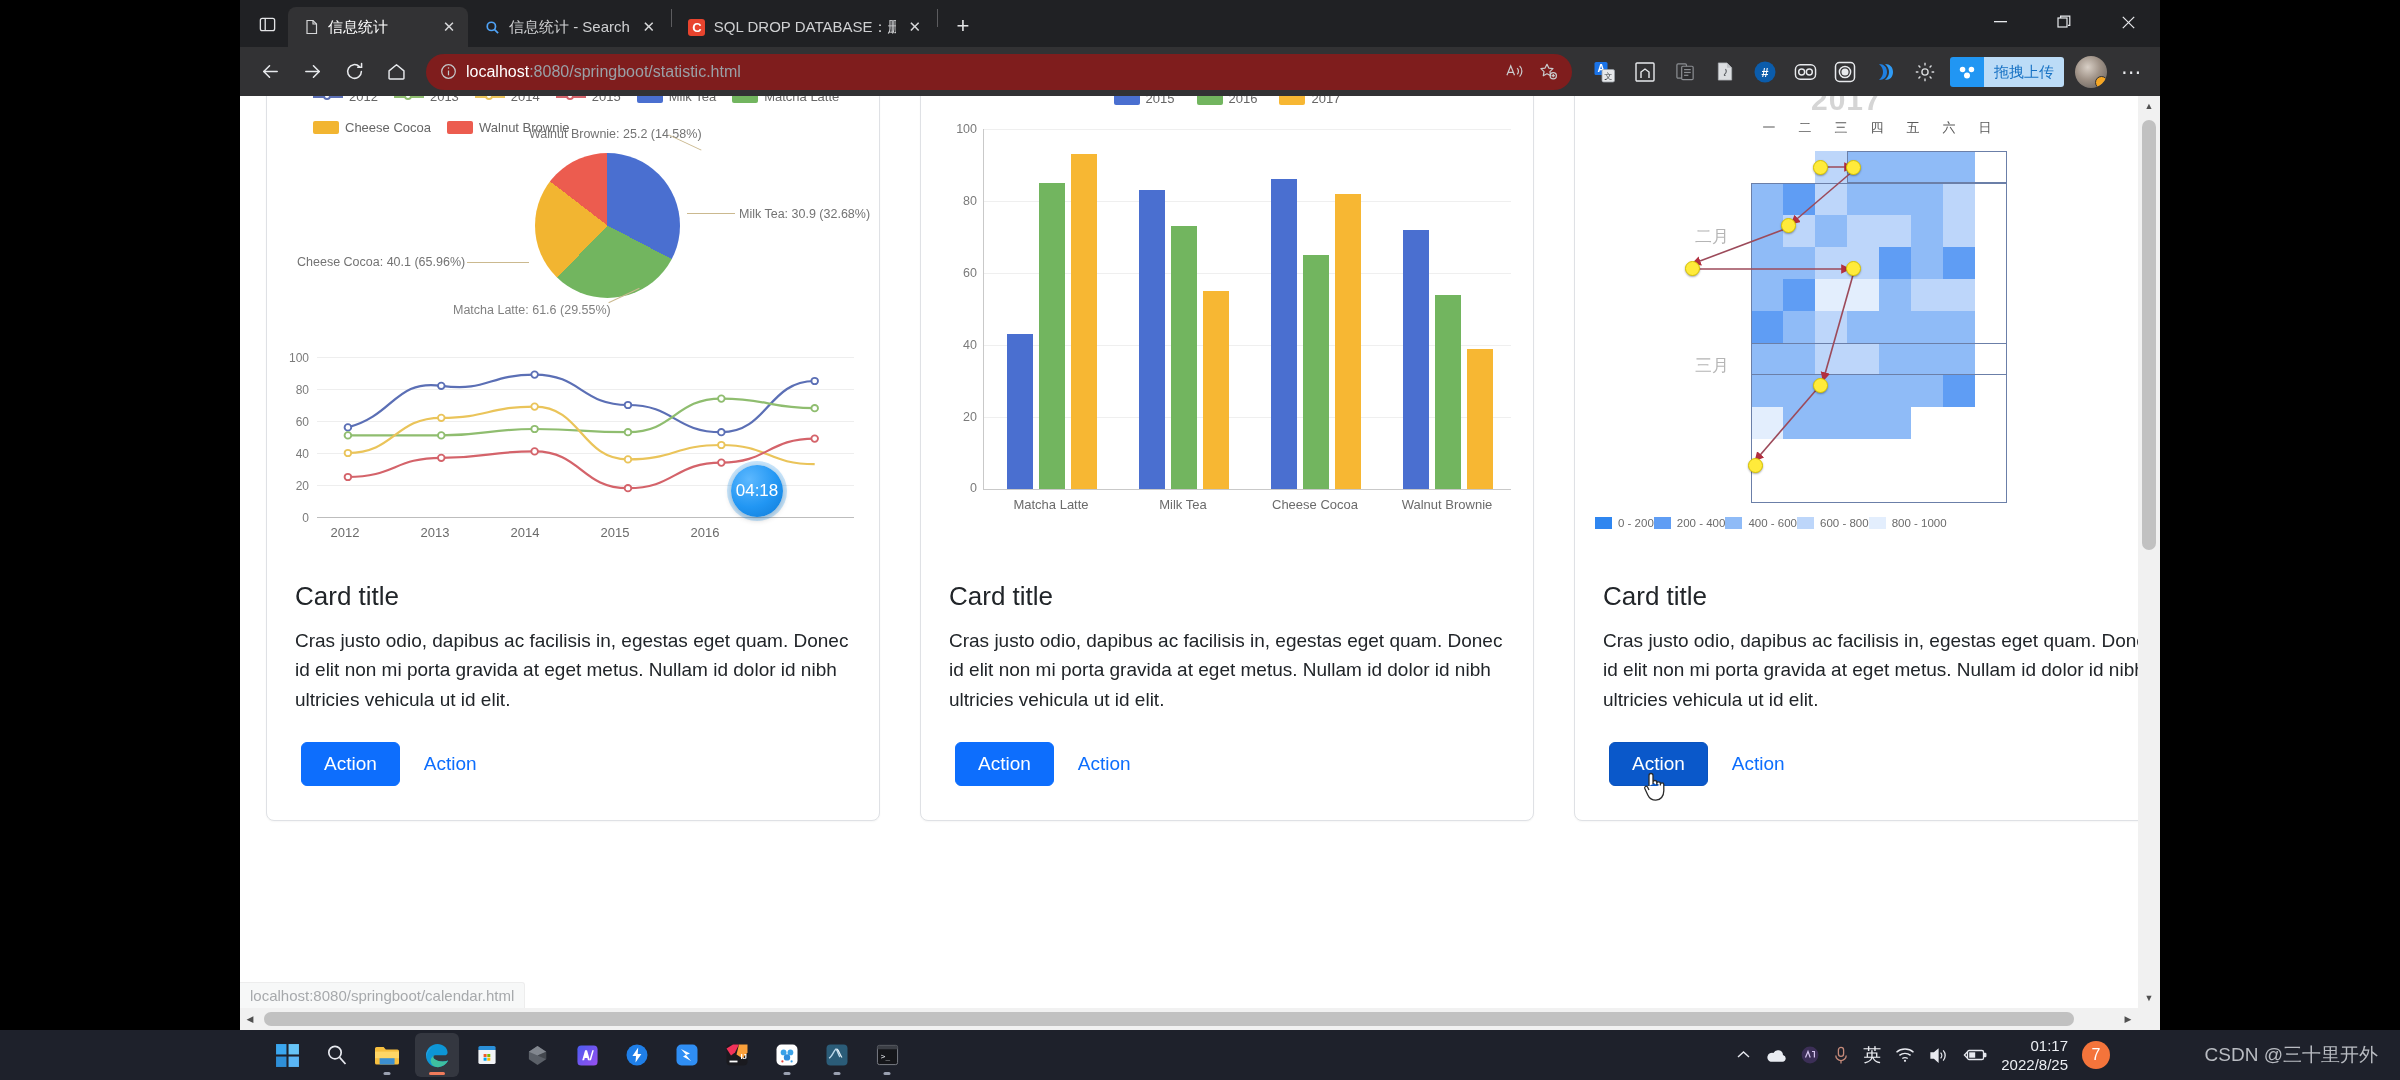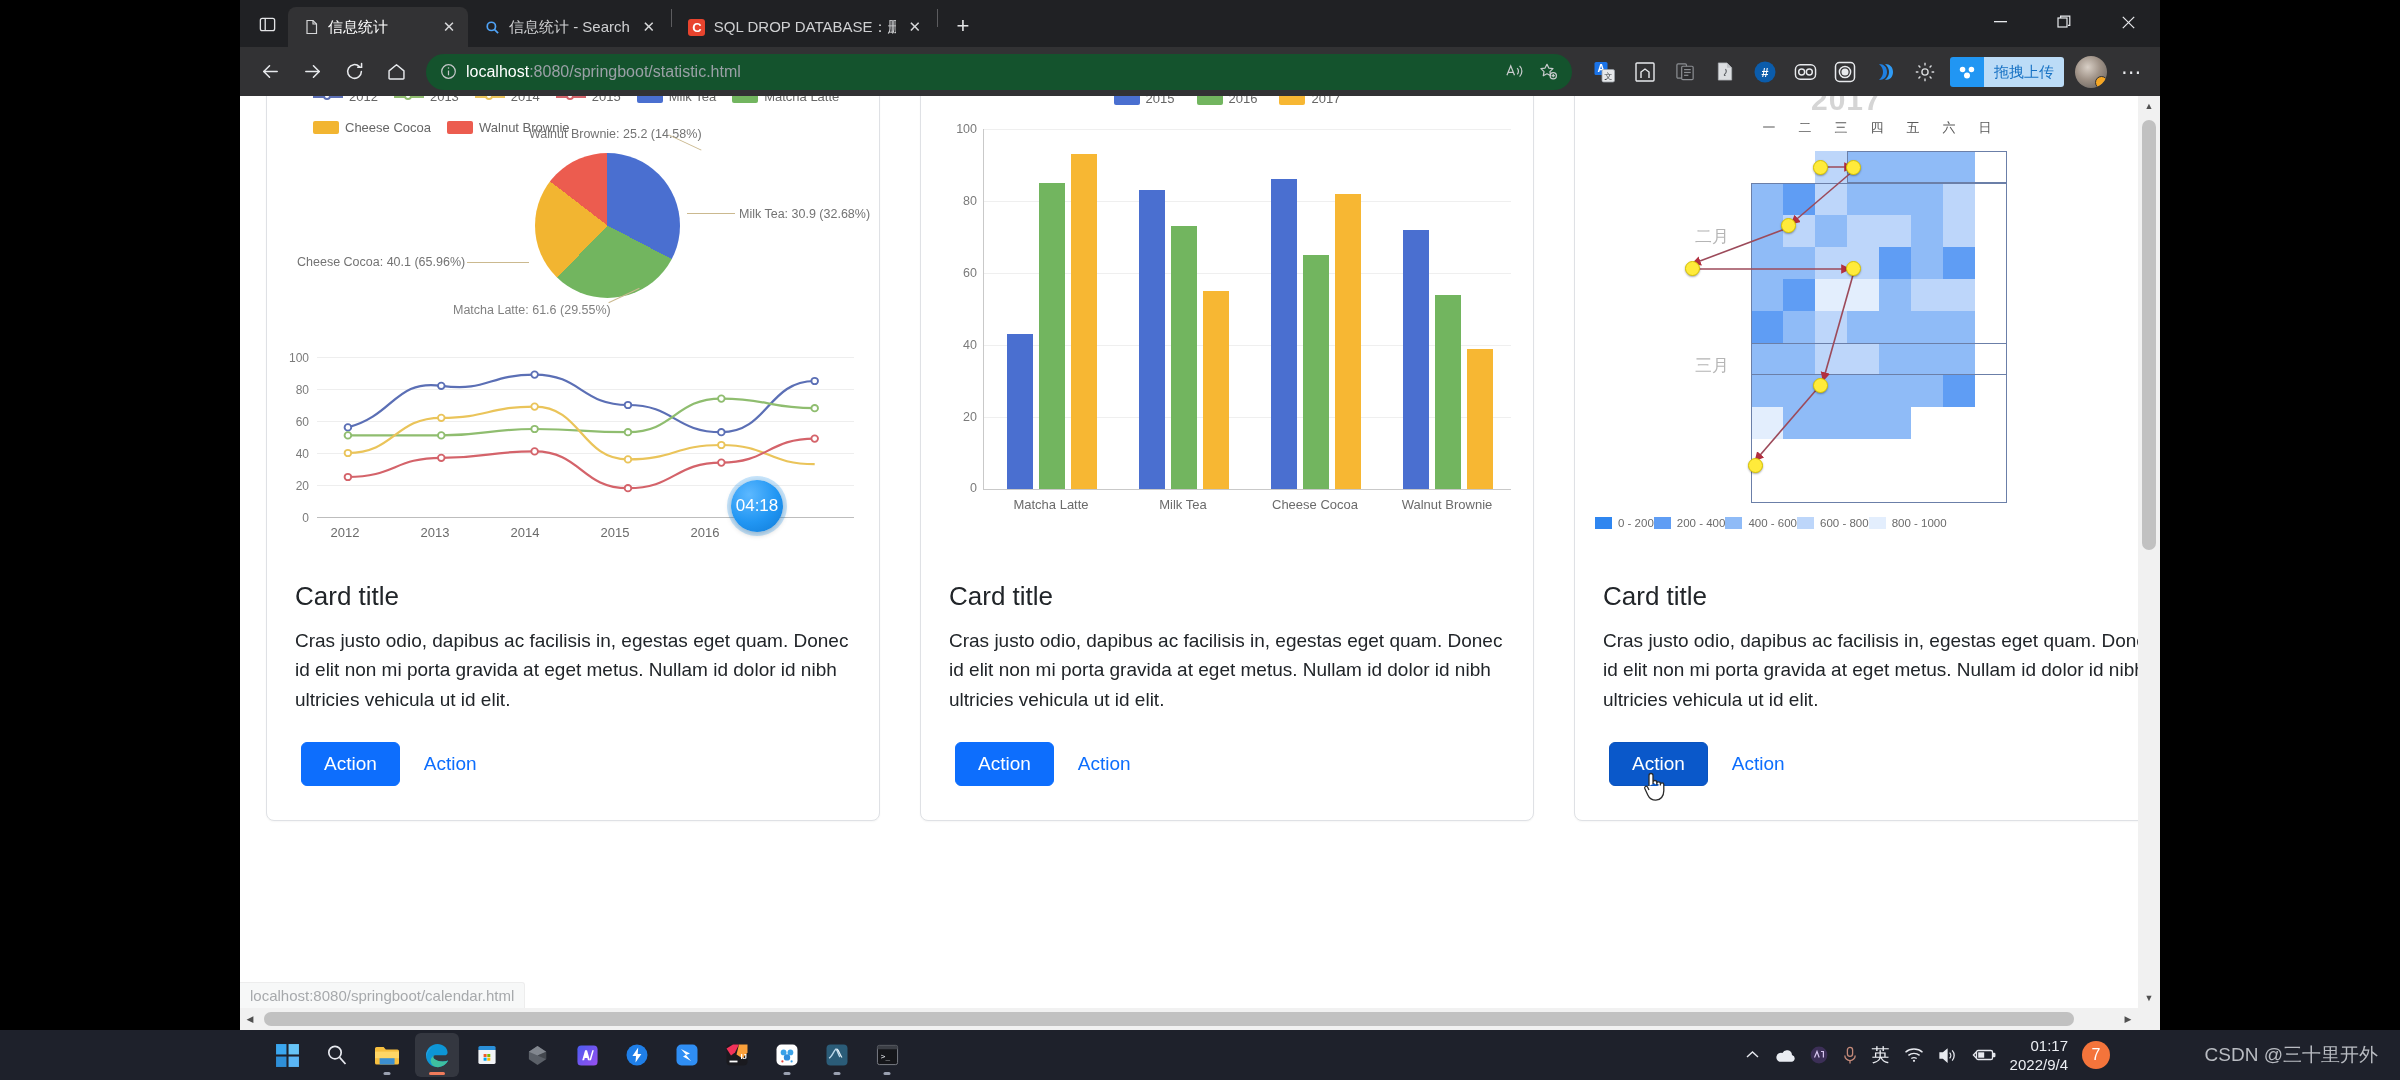--- a/index.html
+++ b/index.html
@@ -61,21 +61,21 @@
   .navbar {
     height: 49px; background: #323234; display: flex; align-items: center;
     padding: 0 10px; gap: 2px;
   }
   .navbtn {
     width: 40px; height: 40px; border-radius: 50%;
     display:flex; align-items:center; justify-content:center;
     cursor: pointer; flex: 0 0 40px;
   }
   .omnibox {
-    flex: 1 1 auto; height: 36px; background: #14532d; border-radius: 18px;
+    flex: 1 1 auto; height: 36px; background: #7f1d1d; border-radius: 18px;
     display:flex; align-items:center; gap: 9px; padding: 0 8px 0 14px;
     margin: 0 8px; min-width: 200px;
   }
   .omnibox .url {
     flex: 1 1 auto; font-size: 16px; color: #9aa0a6; white-space: nowrap; overflow: hidden;
   }
   .omnibox .url b { color: #ffffff; font-weight: 400; }
   .om-right { display:flex; align-items:center; gap: 2px; }
   .om-icon { width: 32px; height: 32px; border-radius: 50%; display:flex; align-items:center; justify-content:center; cursor:pointer; }
   .ext-icons { display: flex; align-items: center; gap: 2px; margin-left: 4px; flex: 0 0 auto; }
@@ -547,21 +547,21 @@
                       </g>
                   </g>
                 </svg>
 
                 <div class="lc-xlab" style="left:48px;top:168px;">2012</div>
                 <div class="lc-xlab" style="left:138px;top:168px;">2013</div>
                 <div class="lc-xlab" style="left:228px;top:168px;">2014</div>
                 <div class="lc-xlab" style="left:318px;top:168px;">2015</div>
                 <div class="lc-xlab" style="left:408px;top:168px;">2016</div>
 
-                <div class="timer-bubble" style="left:464px;top:123px;">04:18</div>
+                <div class="timer-bubble" style="left:464px;top:108px;">04:18</div>
               </div>
             </div>
 
             <div class="card-body">
               <div class="card-title">Card title</div>
               <div class="card-text">Cras justo odio, dapibus ac facilisis in, egestas eget quam. Donec id elit non mi porta gravida at eget metus. Nullam id dolor id nibh ultricies vehicula ut id elit.</div>
               <div class="card-actions">
                 <button class="btn-primary">Action</button>
                 <button class="btn-link">Action</button>
               </div>
@@ -949,21 +949,21 @@
       <span class="tr-ico">
         <svg width="24" height="14" viewBox="0 0 24 14" fill="none" stroke="#e7e9ef" stroke-width="1.3">
           <rect x="4.5" y="2.5" width="16" height="9" rx="1.6"></rect>
             <rect x="21" y="5.4" width="1.8" height="3.2" rx=".6" fill="#e7e9ef"></rect>
           <path d="M4 4.2 1.4 7 4 9.8" stroke-linecap="round"></path>
           <rect x="6.2" y="4.3" width="6" height="5.4" fill="#e7e9ef" stroke="none"></rect>
         </svg>
       </span>
       <span class="tb-clock">
         <div>01:17</div>
-        <div>2022/9/4</div>
+        <div>2022/8/25</div>
       </span>
       <span class="tb-badge">7</span>
     </div>
   </div>
 
   <div id="watermark">CSDN @三十里开外</div>
 
   <div id="cursor" style="left:1640px;top:770px;">
     <svg width="28" height="34" viewBox="0 0 28 34">
       <path d="M9 16V5.5a2 2 0 0 1 4 0V14m0-1.6a1.9 1.9 0 0 1 3.8 0V15m0-1.4a1.8 1.8 0 0 1 3.6 0v1.8m0-.8a1.7 1.7 0 0 1 3.4 0v6.2c0 5.4-3.2 9.4-8 9.4-4.2 0-6.6-2.2-8-5.2l-3-6.6c-.7-1.6 1.4-3 2.6-1.6L9 20" fill="#ffffff" stroke="#2b2b2b" stroke-width="1.3" stroke-linejoin="round"></path>

